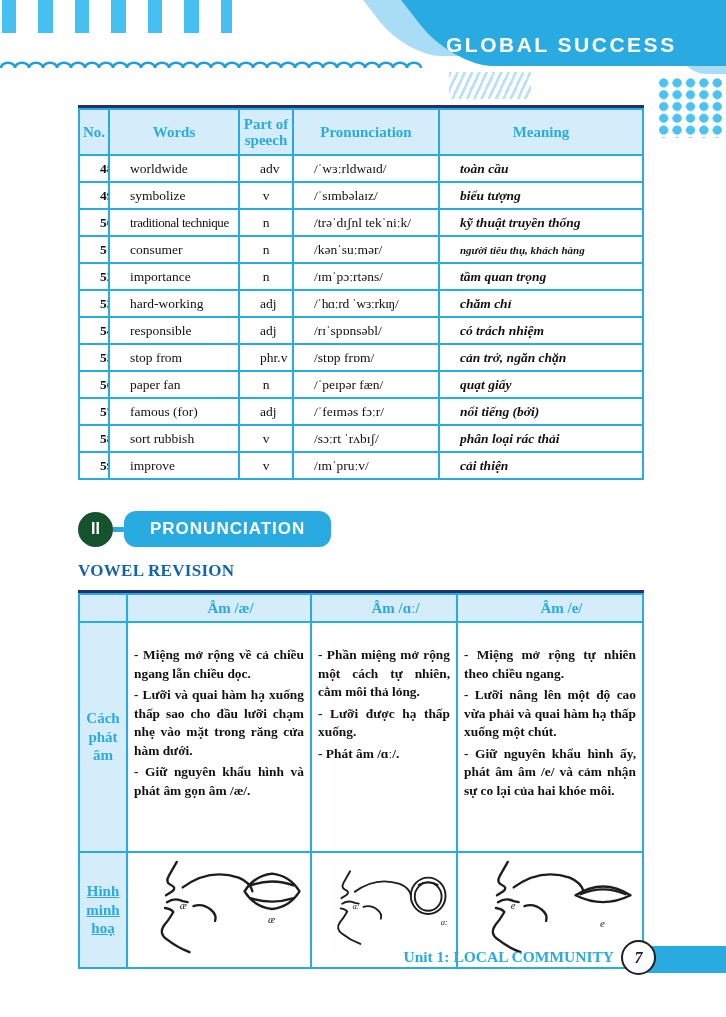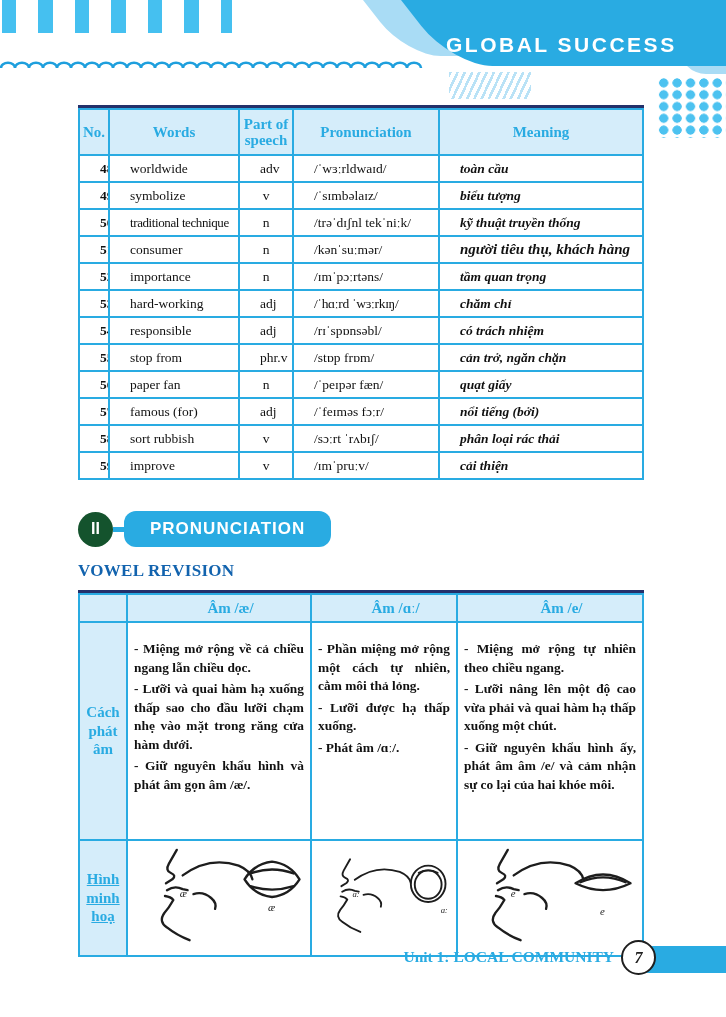--- a/index.html
+++ b/index.html
@@ -29,42 +29,42 @@
   table{border-collapse:collapse;table-layout:fixed;}
   .t1{width:564px;}
   .t1 td,.t1 th{border:2px solid #29abe2;overflow:hidden;}
   .t1 thead th{background:#d5edfa;color:#29abe2;font-size:15px;font-weight:bold;
     height:44px;line-height:1.1;padding:0 2px;}
   .t1 tbody td{height:23px;padding:1px 20px;font-size:13.5px;color:#111;white-space:nowrap;}
   .c-no{text-align:center;font-weight:bold;}
   .c-pos{text-align:center;}
   .c-meaning{font-weight:bold;font-style:italic;font-size:14px;}
   .t1 tbody tr:nth-child(3) .c-word{font-size:13px;letter-spacing:-0.4px;}
-  .t1 tbody tr:nth-child(4) .c-meaning{font-size:15px;margin-left:40px;}
+  .t1 tbody tr:nth-child(4) .c-meaning{font-size:11px;margin-left:40px;}
   .t1 tbody tr:nth-child(6) .c-pron{letter-spacing:-0.3px;}
 
   
   .sec{position:absolute;left:78px;top:511px;display:flex;align-items:center;}
   .sec-circle{width:35px;height:35px;border-radius:50%;background:#14532d;color:#fff;
     font:bold 16px "Liberation Sans",sans-serif;display:flex;align-items:center;justify-content:center;}
   .sec-conn{width:11px;height:5px;background:#29abe2;}
   .sec-pill{height:36px;background:#29abe2;border-radius:12px;color:#fff;
     font:bold 17px/36px "Liberation Sans",sans-serif;letter-spacing:1px;padding:0 26px;}
   .subhead{position:absolute;left:78px;top:561px;color:#1263ae;font-weight:bold;
     font-size:17px;letter-spacing:0.3px;}
 
   
   .vowel-wrap{position:absolute;left:78px;top:590px;border-top:3px solid #24306a;}
   .t2{width:564px;}
   .t2 td,.t2 th{border:2px solid #29abe2;padding-left:24px;}
   .t2 thead th{background:#d5edfa;color:#29abe2;font-size:15px;font-weight:bold;height:24px;}
   .t2 .lbl{background:#d5edfa;color:#29abe2;font-weight:bold;text-align:center;
     font-size:15px;line-height:1.25;padding:0 2px;}
   .t2 .lbl.u{text-decoration:underline;}
-  .t2 .desc{vertical-align:top;height:188px;padding:14px 6px;text-align:justify;
+  .t2 .desc{vertical-align:top;height:188px;padding:20px 6px;text-align:justify;
     font-weight:bold;font-size:13.4px;line-height:1.38;color:#111;}
   .t2 .desc p{margin:3px 0;}
   .t2 .diagram{height:112px;padding:1px;}
   .diagram svg{display:block;width:100%;height:108px;}
   .ink path,.ink ellipse{fill:none;stroke:#1d1d1d;stroke-width:2.4;
     stroke-linecap:round;stroke-linejoin:round;}
   .ink text{fill:#1d1d1d;font:italic 11px "Liberation Serif","DejaVu Serif",serif;}
 
   
   .footer-bar{position:absolute;left:636px;top:946px;width:90px;height:27px;

